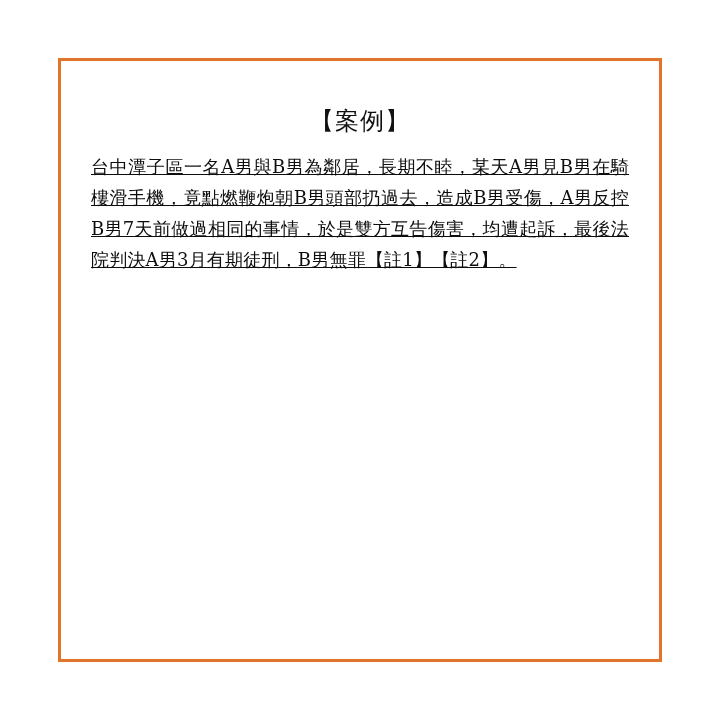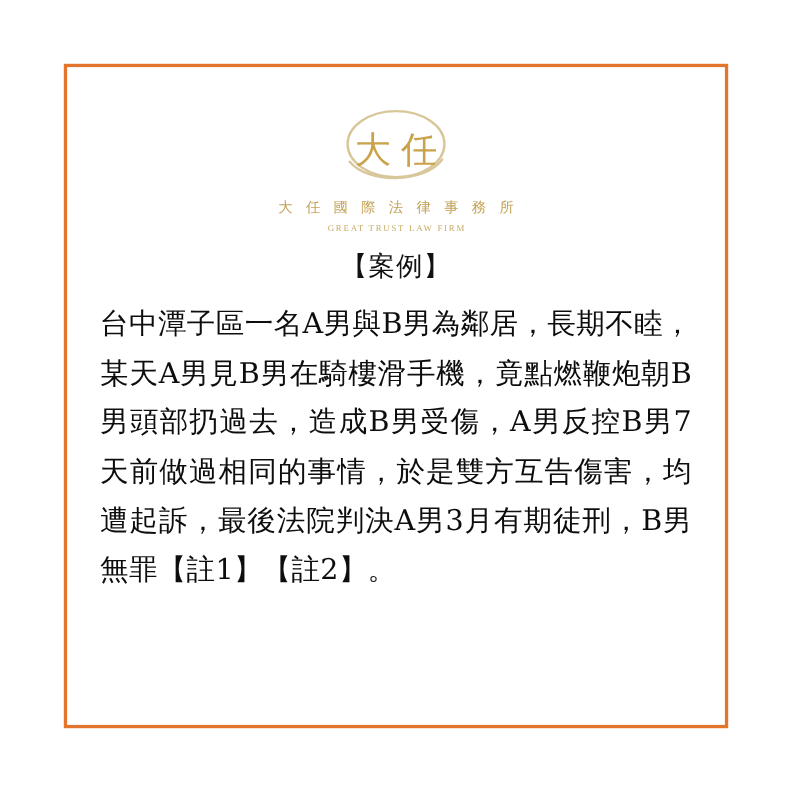--- a/index.html
+++ b/index.html
@@ -93,48 +93,38 @@
     text-align: center;
     font-family: "DejaVu Serif", serif;
     font-size: 24px;
     color: #111111;
     letter-spacing: 1px;
     line-height: 1.2;
   }
   .body-text {
     margin-top: 16px;
     font-family: "DejaVu Serif", serif;
-    font-size: 26px;
+    font-size: 18px;
     line-height: 1.72;
     color: #0d0d0d;
     text-align: justify;
     text-justify: inter-character;
     letter-spacing: 0.2px;
     word-break: break-all;
     padding: 0 2px;
+    text-decoration: underline;
   }
 </style>
 </head>
 <body>
 
 <div class="page">
   <div class="card">
     <div class="card-inner">
 
-      <div class="logo-block">
-        <div class="logo-mark">
-          <svg width="132" height="74" viewBox="0 0 132 74" aria-hidden="true">
-            <ellipse cx="66" cy="34" rx="44" ry="30" fill="none" stroke="#d8c79a" stroke-width="2.2"></ellipse>
-            <path d="M24 50 C 40 70, 92 70, 108 48" fill="none" stroke="#d8c79a" stroke-width="2.2" stroke-linecap="round"></path>
-          </svg>
-          <div class="logo-cn">大任</div>
-        </div>
-        <div class="logo-name">大 任 國 際 法 律 事 務 所</div>
-        <div class="logo-sub">GREAT TRUST LAW FIRM</div>
-      </div>
 
       <div class="title">【案例】</div>
 
       <div class="body-text">台中潭子區一名A男與B男為鄰居，長期不睦，某天A男見B男在騎樓滑手機，竟點燃鞭炮朝B男頭部扔過去，造成B男受傷，A男反控B男7天前做過相同的事情，於是雙方互告傷害，均遭起訴，最後法院判決A男3月有期徒刑，B男無罪【註1】【註2】。</div>
 
     </div>
   </div>
 </div>
 
 </body></html>

